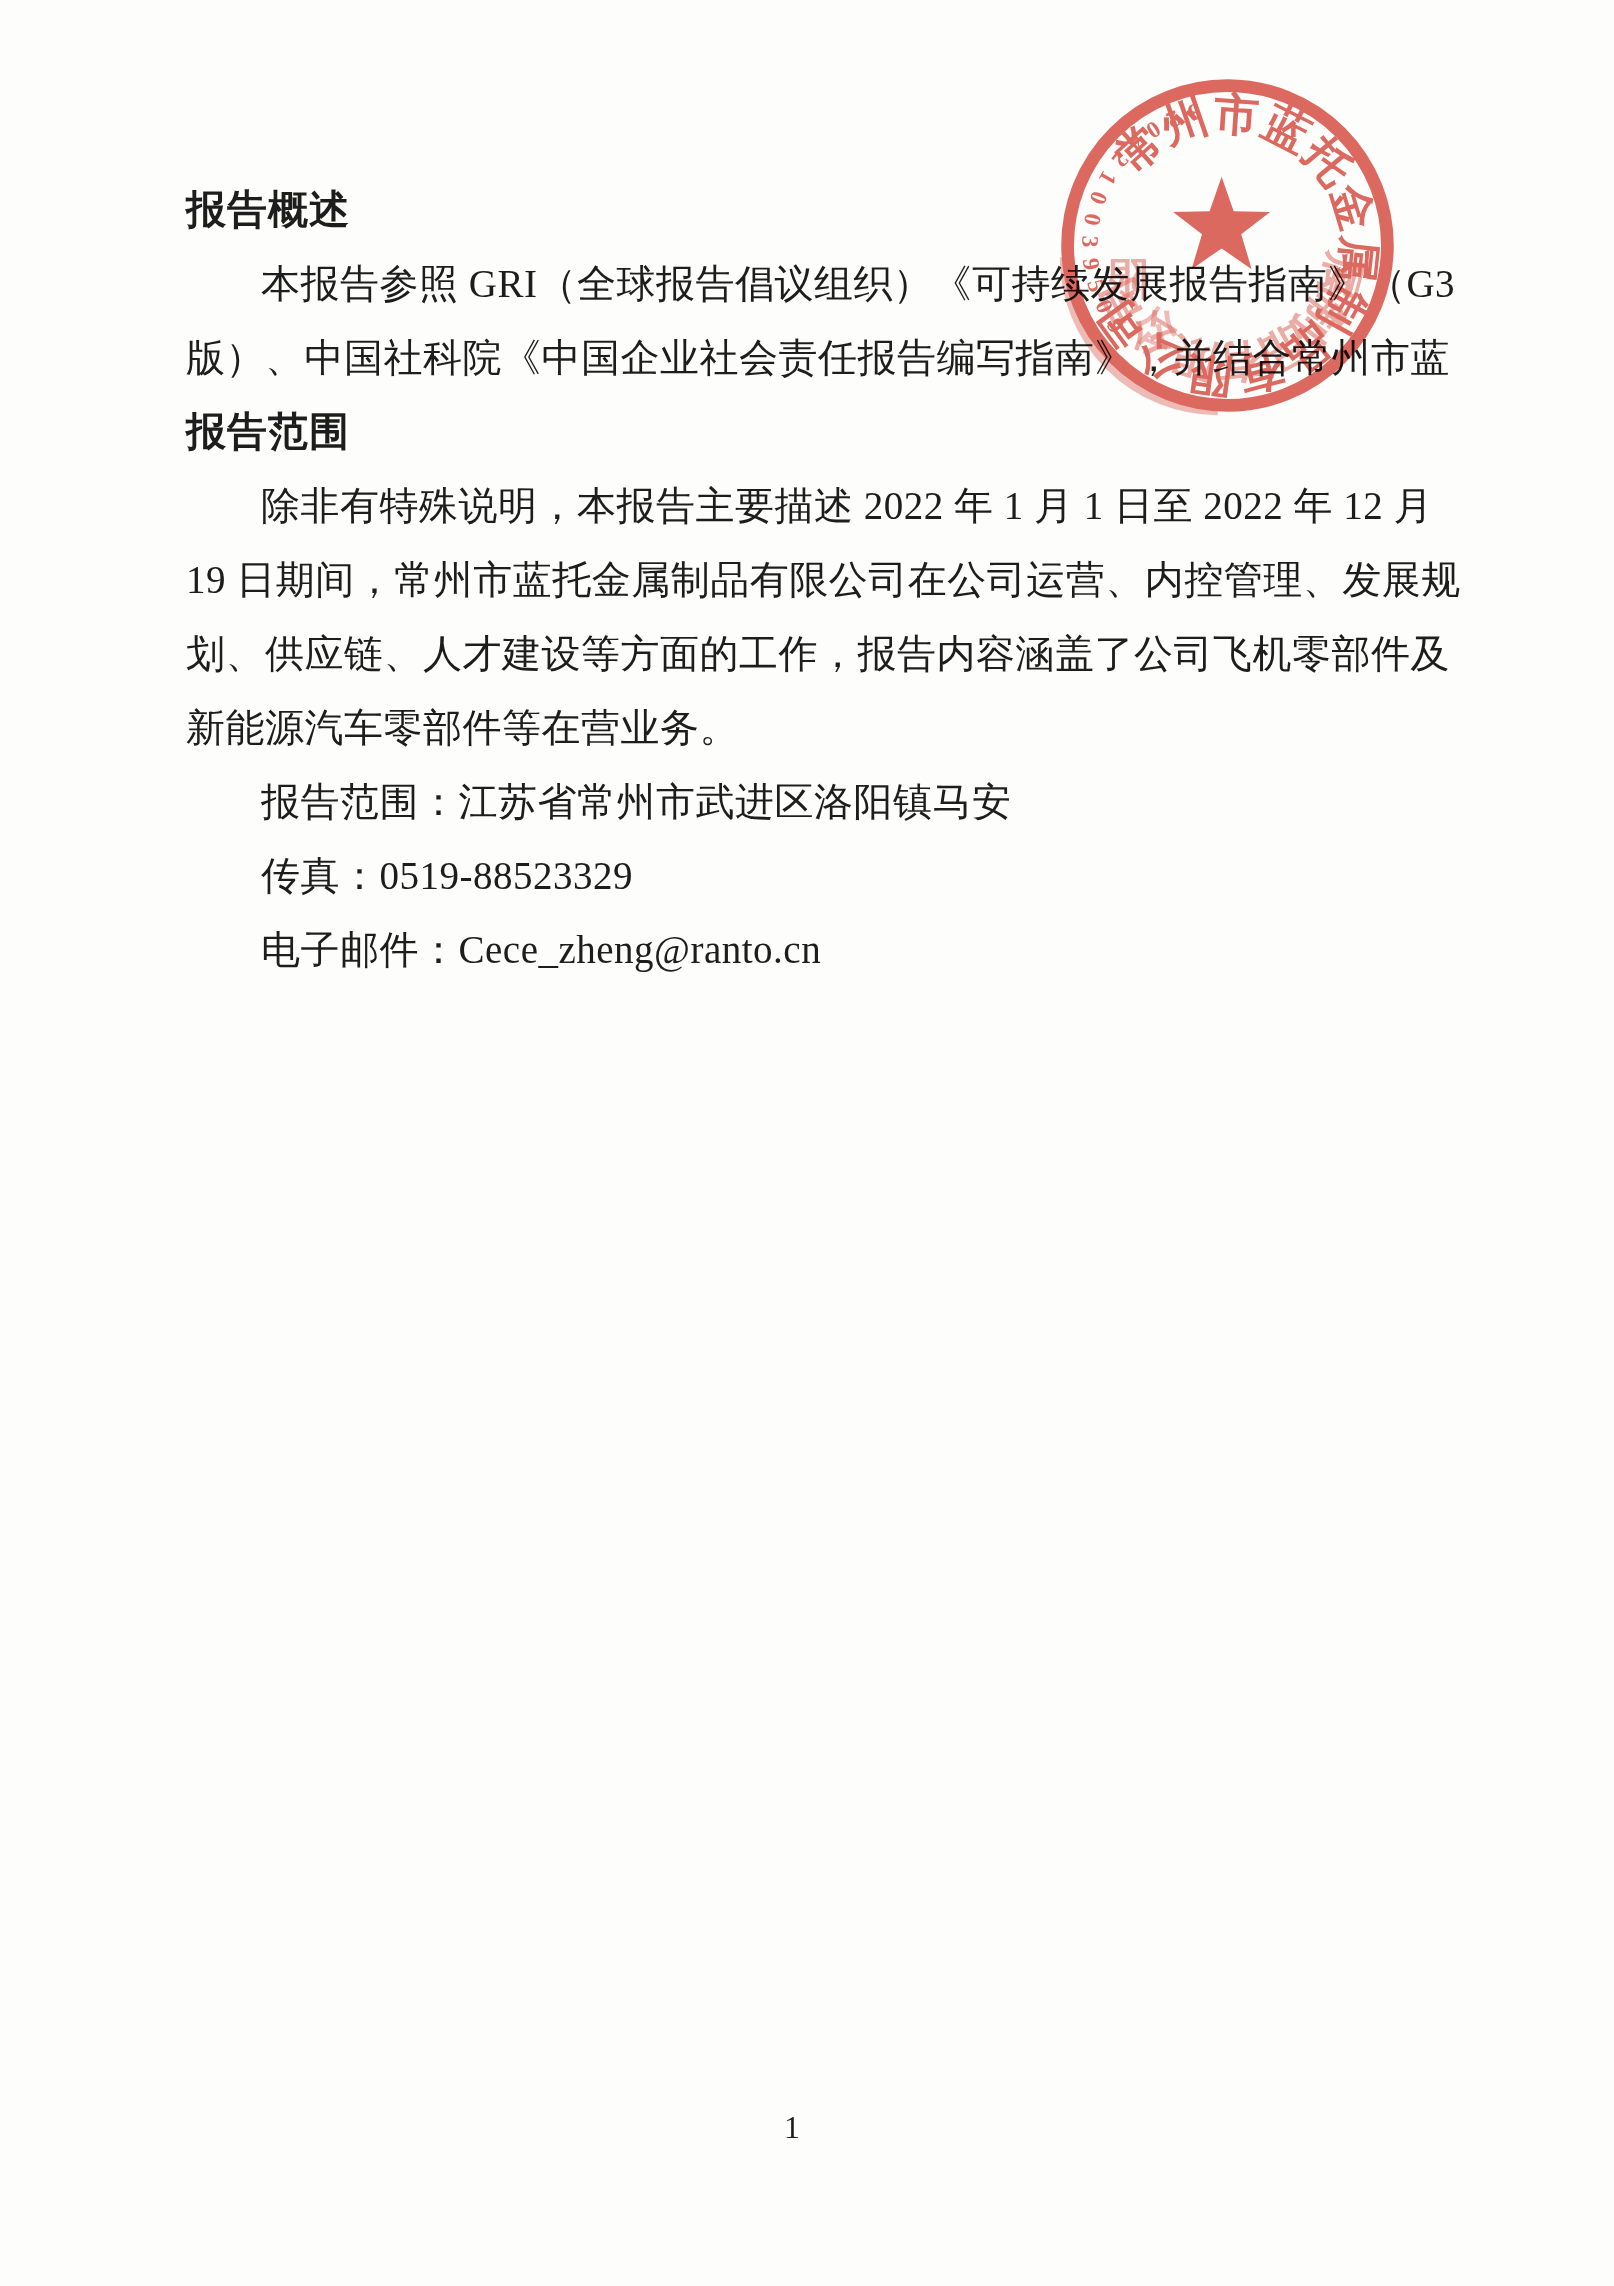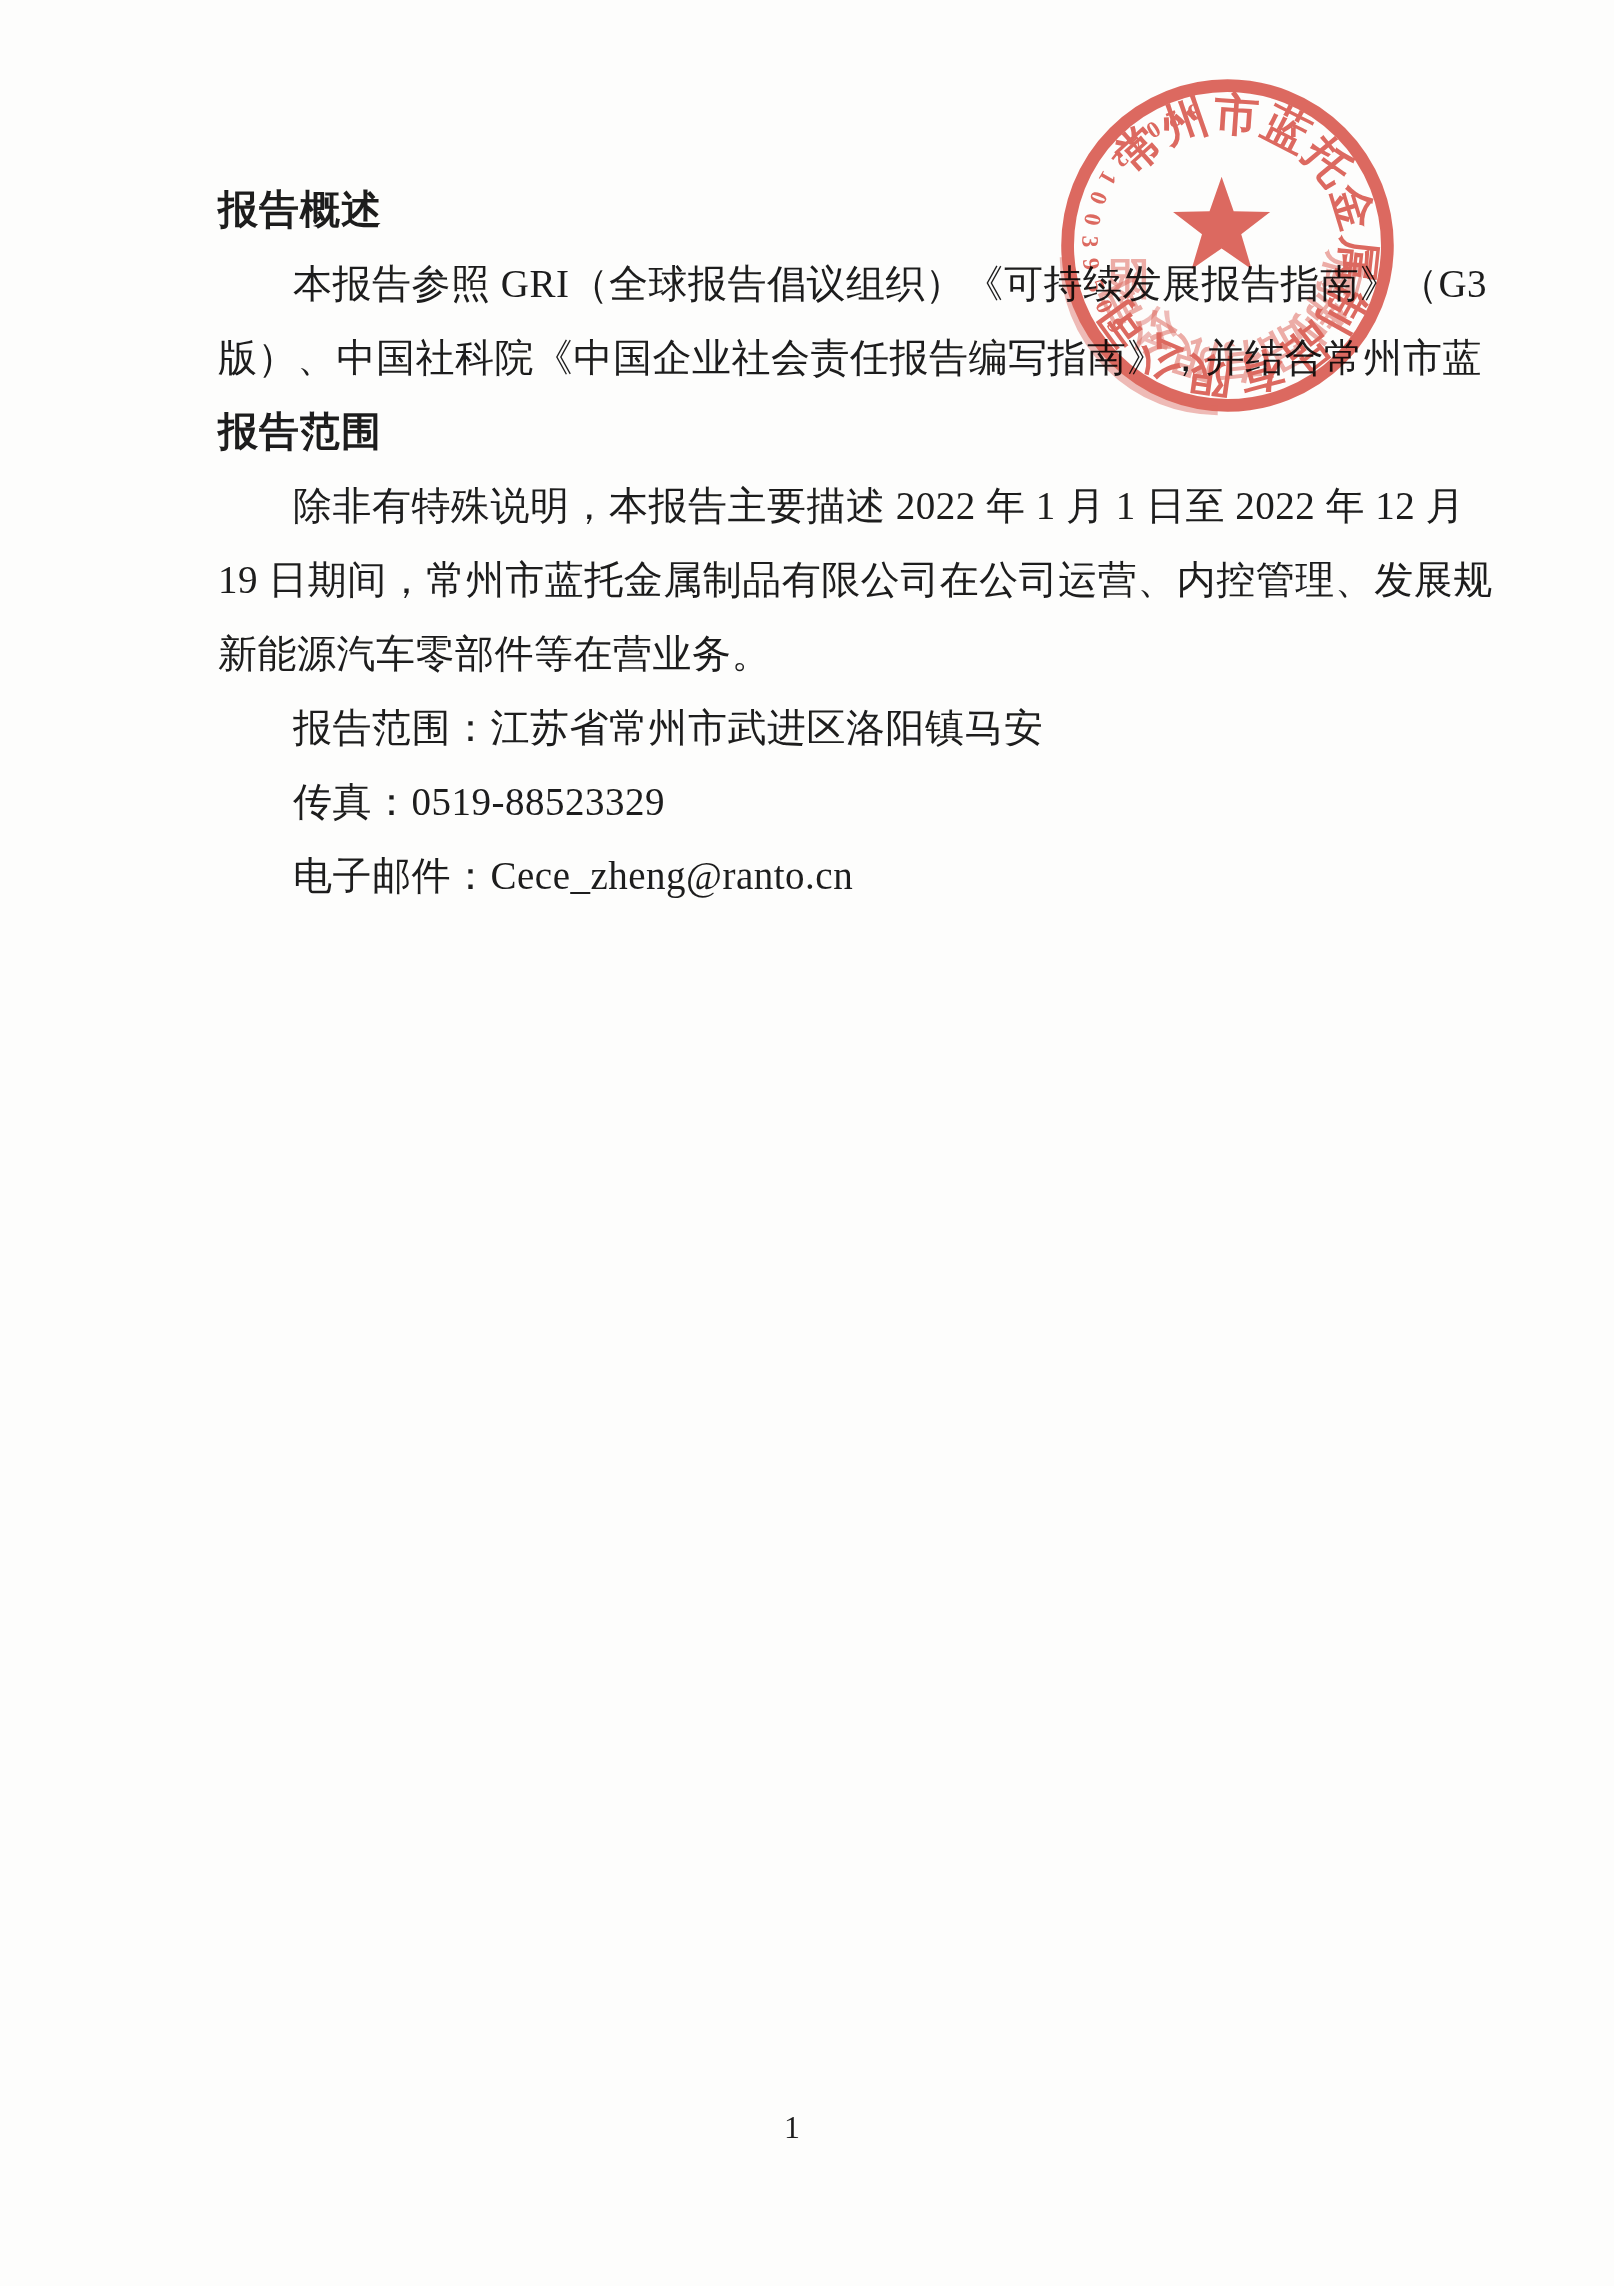--- a/index.html
+++ b/index.html
@@ -4,21 +4,21 @@
 <style>
   html,body { margin:0; padding:0; background:#e8e8e8; }
   .page {
     position:relative;
     width:1614px; height:2287px;
     background:#fdfdfc;
     font-family:"Liberation Serif","DejaVu Serif",serif;
     color:#1d1d1d;
     overflow:hidden;
   }
-  .content { position:absolute; left:186px; top:173px;margin-left:32px; }
+  .content { position:absolute; left:186px; top:173px; }
   .line {
     height:74px; line-height:74px;
     font-size:39px;
     white-space:pre;
     letter-spacing:0.5px;
   }
   .heading { font-weight:bold; font-size:40px; letter-spacing:1px; }
   .indent { text-indent:75px; }
   .page-number {
     position:absolute; top:2109px; left:0; width:1584px;
@@ -41,20 +41,21 @@
 
 <div class="page">
 
   <div class="content">
     <div class="line heading">报告概述</div>
     <div class="line indent">本报告参照 GRI（全球报告倡议组织）《可持续发展报告指南》（G3</div>
     <div class="line">版）、中国社科院《中国企业社会责任报告编写指南》，并结合常州市蓝</div>
     <div class="line heading">报告范围</div>
     <div class="line indent">除非有特殊说明，本报告主要描述 2022 年 1 月 1 日至 2022 年 12 月</div>
     <div class="line">19 日期间，常州市蓝托金属制品有限公司在公司运营、内控管理、发展规</div>
+    <div class="line">划、供应链、人才建设等方面的工作，报告内容涵盖了公司飞机零部件及</div>
     <div class="line">新能源汽车零部件等在营业务。</div>
     <div class="line indent">报告范围：江苏省常州市武进区洛阳镇马安</div>
     <div class="line indent">传真：0519-88523329</div>
     <div class="line indent">电子邮件：Cece_zheng@ranto.cn</div>
   </div>
 
   <div class="page-number">1</div>
 
   <svg class="seal" id="company-seal" viewBox="-184 -184 368 368" aria-hidden="true" style="color: rgb(220, 95, 85);">
 

